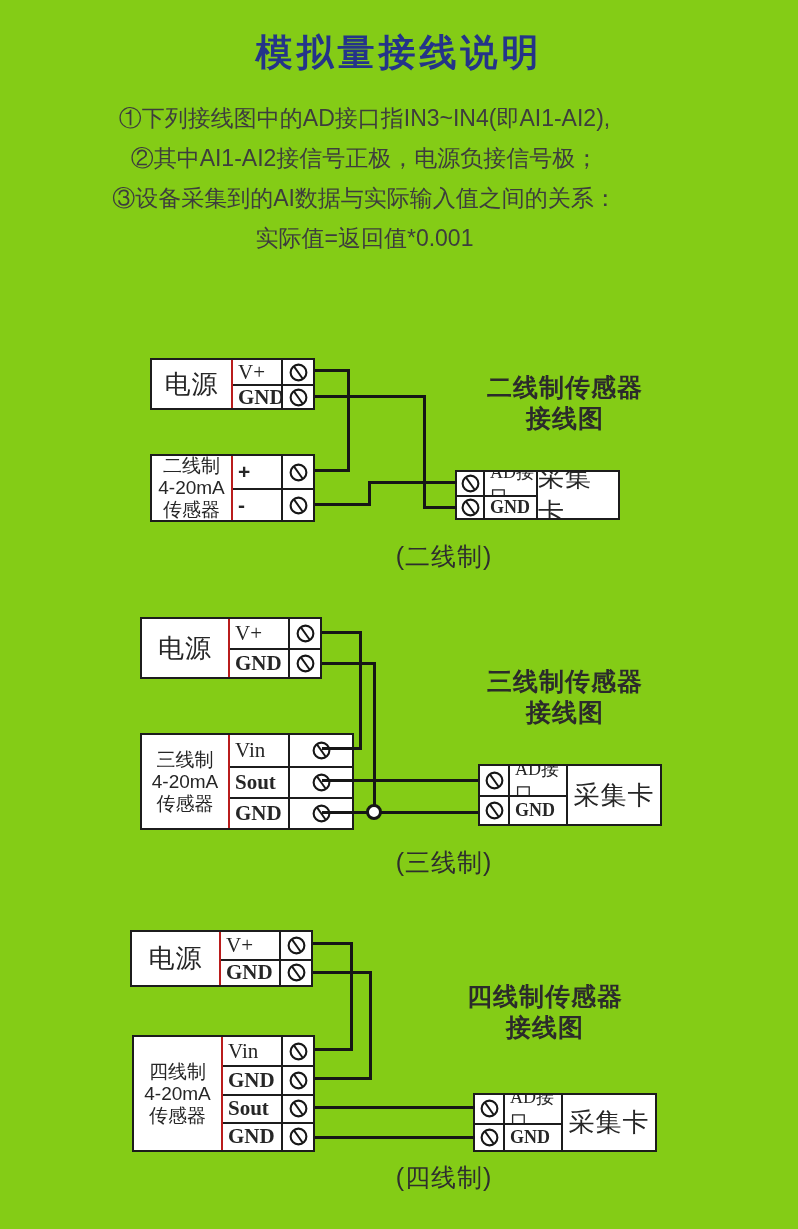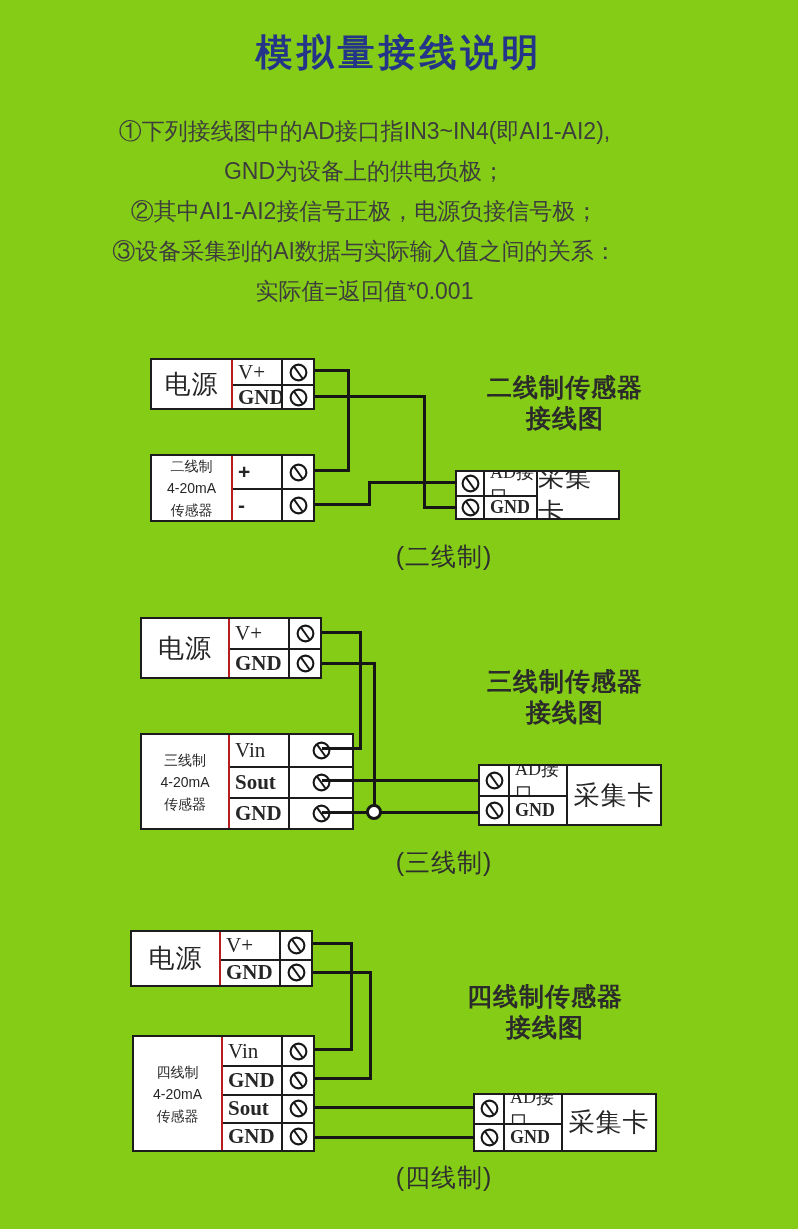--- a/index.html
+++ b/index.html
@@ -5,36 +5,36 @@
   html,body { margin:0; padding:0; background:#ffffff; }
   .canvas {
     position:relative; width:798px; height:1229px; background:#84cc16;
     font-family:"Liberation Sans", sans-serif; overflow:hidden;
   }
   .page-title {
     position:absolute; top:28px; left:0; width:798px; text-align:center;
     font-size:37px; font-weight:bold; color:#243489; letter-spacing:4px;
   }
   .notes {
-    position:absolute; top:111px; left:0; width:729px; text-align:center;
+    position:absolute; top:98px; left:0; width:729px; text-align:center;
     font-size:23px; line-height:40px; color:#3d3d3d;
   }
   .note-line { width:100%; }
 
   
   .tbox {
     position:absolute; display:grid; border:2px solid #1c1c1c;
     box-sizing:border-box; background:#ffffff; color:#262626;
   }
   .cell { display:flex; align-items:center; box-sizing:border-box; overflow:hidden; }
   .c-label {
     grid-column:1; grid-row:1 / -1; justify-content:center;
     border-right:2px solid #b91c1c; font-size:26px; letter-spacing:1px;
   }
-  .c-label.small { font-size:14px; line-height:22px; text-align:center; flex-direction:column; justify-content:center; letter-spacing:0; }
+  .c-label.small { font-size:19px; line-height:22px; text-align:center; flex-direction:column; justify-content:center; letter-spacing:0; }
   .c-name {
     padding-left:5px; border-right:2px solid #1c1c1c;
     font-family:"Liberation Serif", serif; font-size:21px;
   }
   .c-name.sans { font-family:"Liberation Sans", sans-serif; font-size:21px; font-weight:bold; }
   .c-screw { justify-content:center; }
   .bt { border-top:2px solid #1c1c1c;font-weight:bold; }
   
   .c-screw-l { justify-content:center; border-right:2px solid #1c1c1c; }
   .c-name2 {
@@ -63,21 +63,20 @@
 </style>
 </head>
 <body>
 
 <div class="canvas">
 
   <div class="page-title">模拟量接线说明</div>
 
   <div class="notes">
     <div class="note-line">①下列接线图中的AD接口指IN3~IN4(即AI1-AI2),</div>
-    <div class="note-line">GND为设备上的供电负极；</div>
     <div class="note-line">②其中AI1-AI2接信号正极，电源负接信号极；</div>
     <div class="note-line">③设备采集到的AI数据与实际输入值之间的关系：</div>
     <div class="note-line">实际值=返回值*0.001</div>
   </div>
 
   <div class="tbox" style="left:150px;top:358px;width:165px;height:52px;grid-template-columns:81px 50px 1fr;grid-template-rows:1fr 1fr;">
     <div class="cell c-label">电源</div>
     <div class="cell c-name">V+</div>
     <div class="cell c-screw">
         <svg class="screw" viewBox="0 0 24 24">

